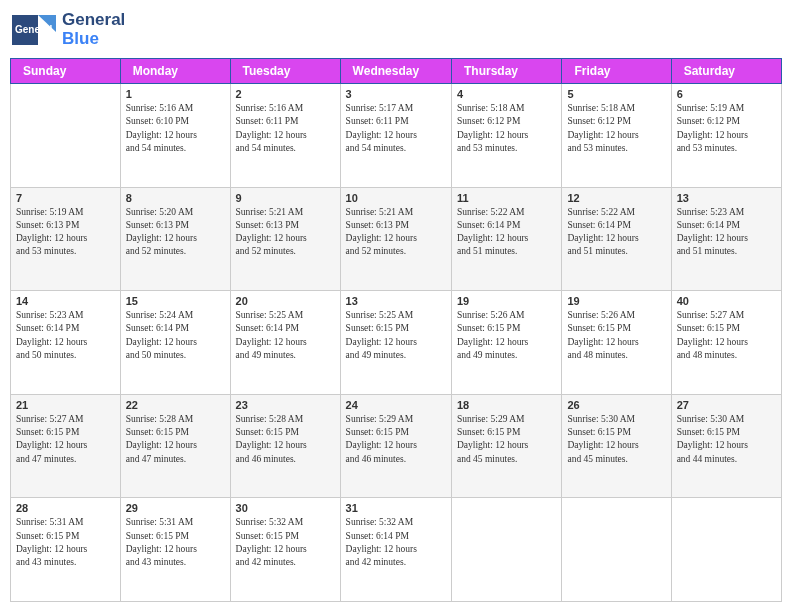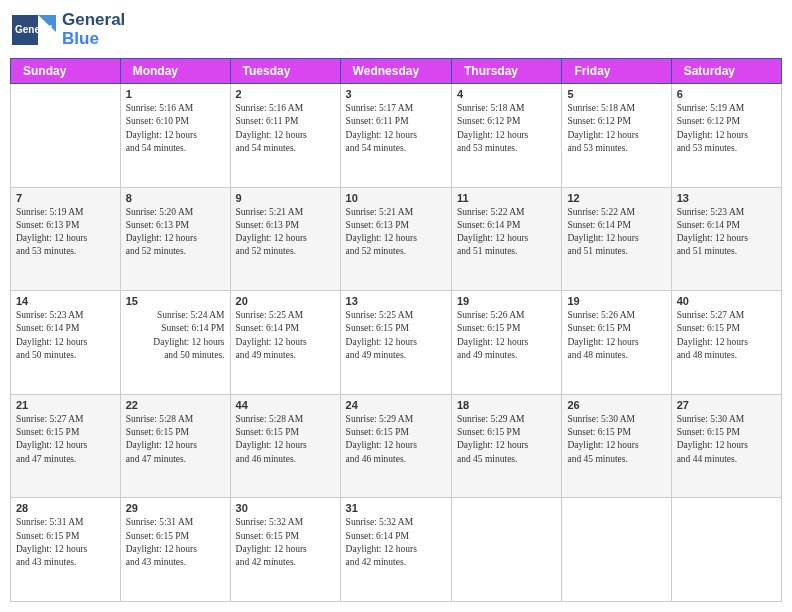--- a/index.html
+++ b/index.html
@@ -221,21 +221,21 @@
         <tr>
           <td>
             <span class="day-number">14</span>
             <div class="day-info" style="white-space: pre-line;">Sunrise: 5:23 AM
 Sunset: 6:14 PM
 Daylight: 12 hours
 and 50 minutes.</div>
           </td>
           <td>
             <span class="day-number">15</span>
-            <div class="day-info" style="white-space: pre-line; text-align: right;">Sunrise: 5:24 AM
+            <div class="day-info" style="white-space: pre-line;">Sunrise: 5:24 AM
 Sunset: 6:14 PM
 Daylight: 12 hours
 and 50 minutes.</div>
           </td>
           <td>
             <span class="day-number">20</span>
             <div class="day-info" style="white-space: pre-line;">Sunrise: 5:25 AM
 Sunset: 6:14 PM
 Daylight: 12 hours
 and 49 minutes.</div>
@@ -278,21 +278,21 @@
 and 47 minutes.</div>
           </td>
           <td>
             <span class="day-number">22</span>
             <div class="day-info" style="white-space: pre-line;">Sunrise: 5:28 AM
 Sunset: 6:15 PM
 Daylight: 12 hours
 and 47 minutes.</div>
           </td>
           <td>
-            <span class="day-number">44</span>
+            <span class="day-number">23</span>
             <div class="day-info" style="white-space: pre-line;">Sunrise: 5:28 AM
 Sunset: 6:15 PM
 Daylight: 12 hours
 and 46 minutes.</div>
           </td>
           <td>
             <span class="day-number">24</span>
             <div class="day-info" style="white-space: pre-line;">Sunrise: 5:29 AM
 Sunset: 6:15 PM
 Daylight: 12 hours

